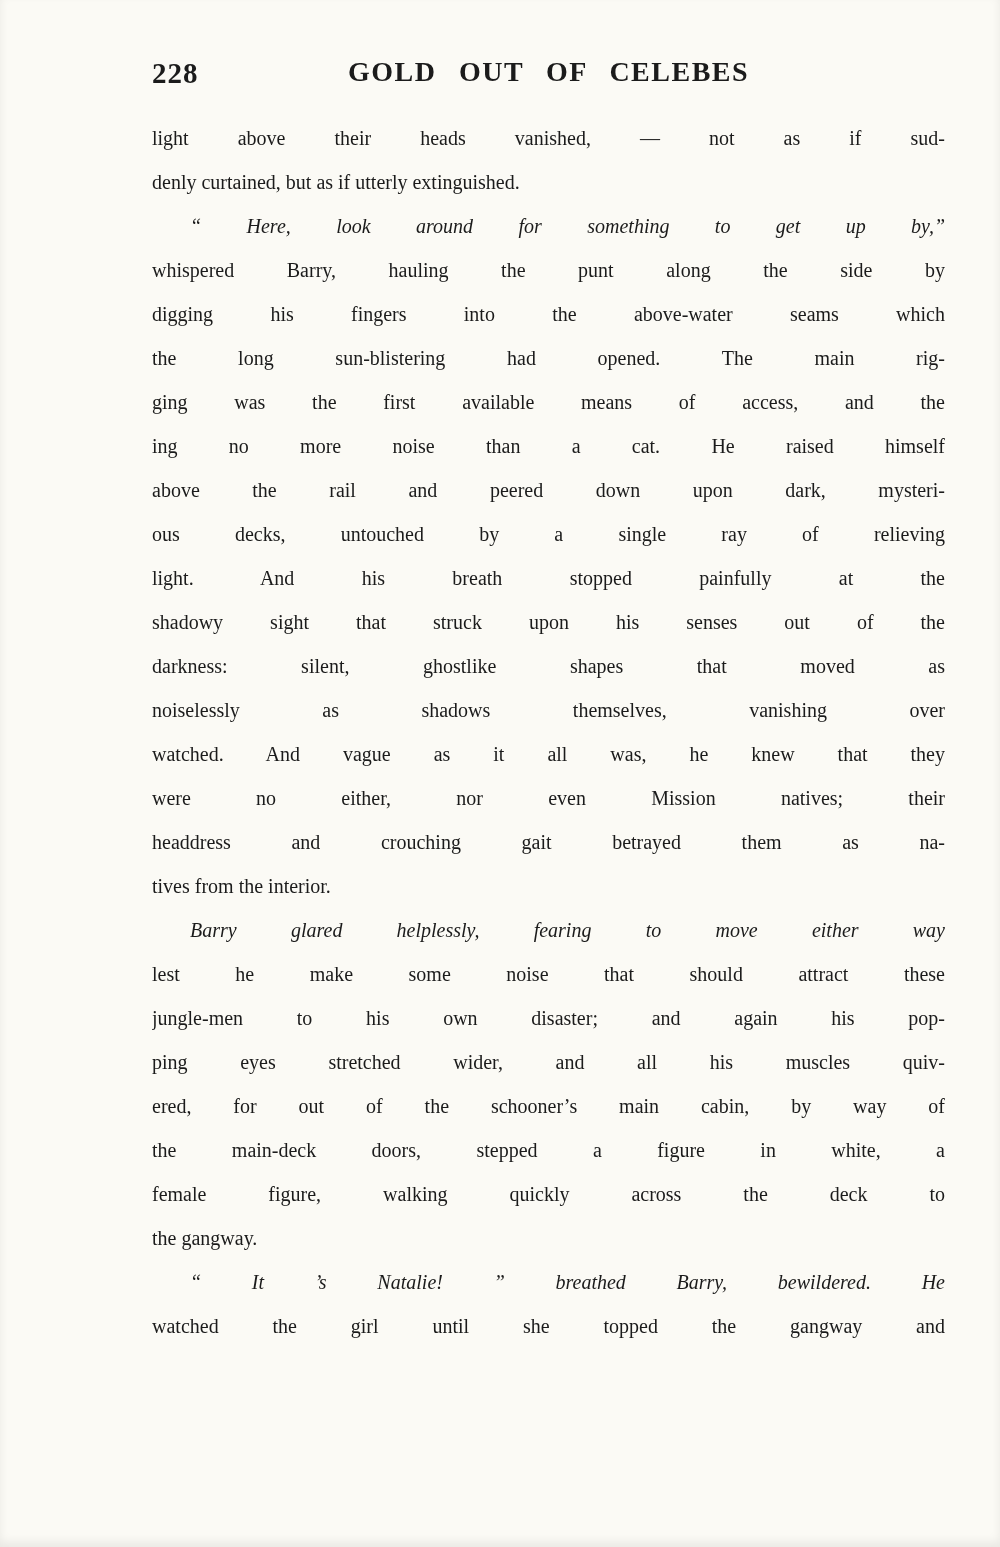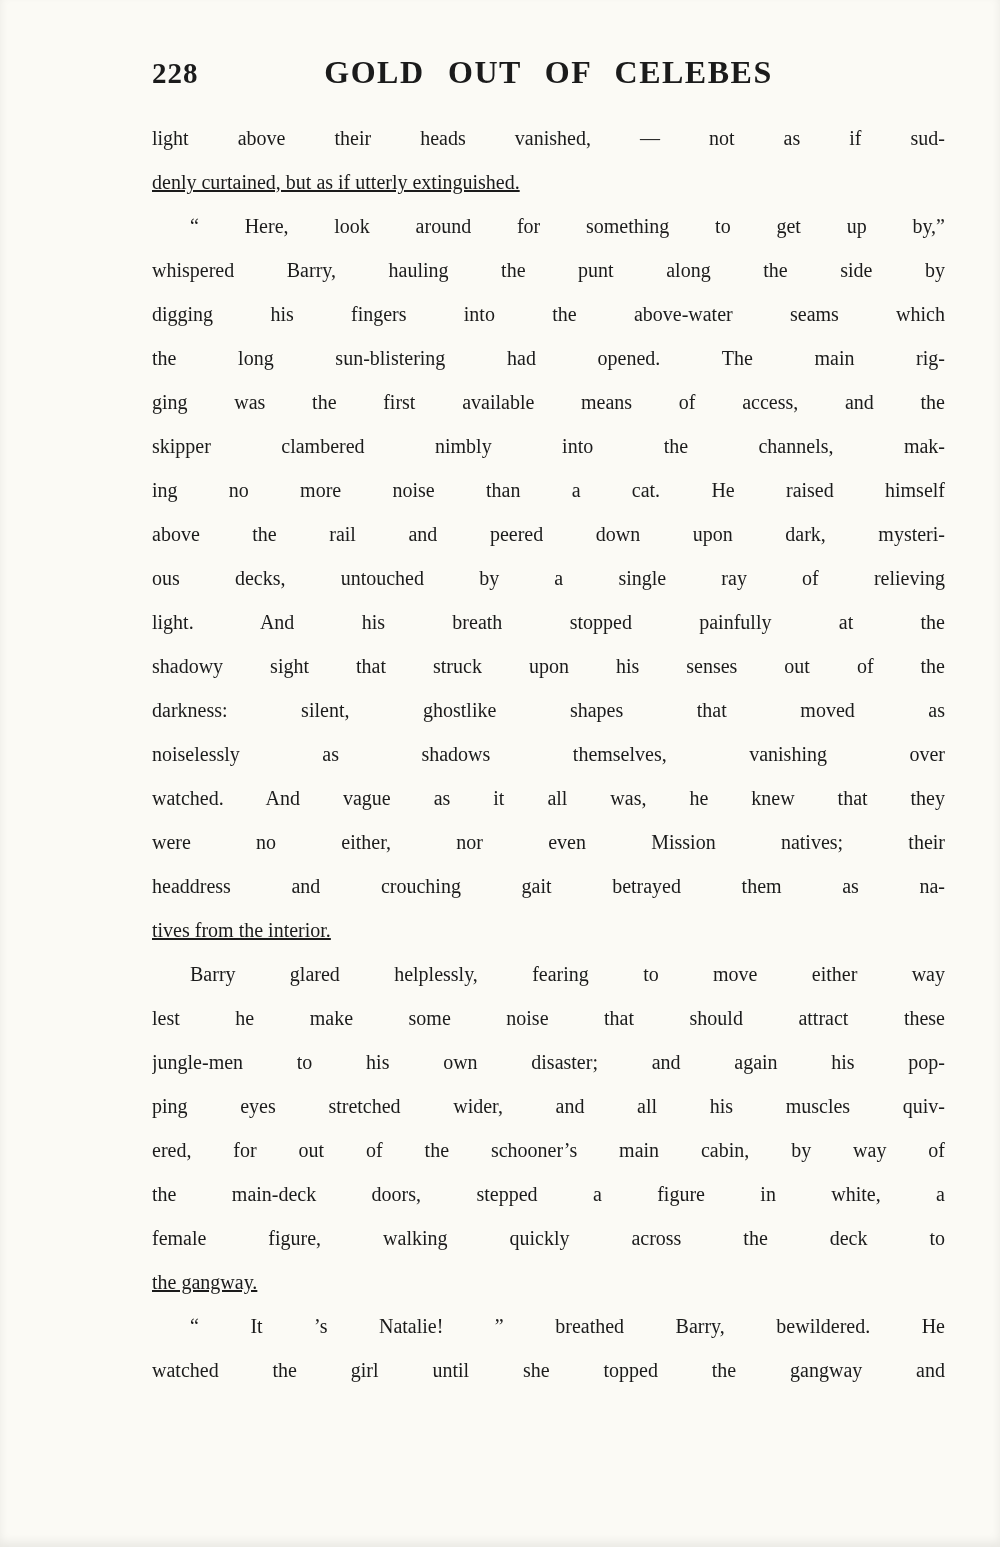--- a/index.html
+++ b/index.html
@@ -29,62 +29,61 @@
     position: absolute;
     left: 0;
     top: 2px;
     font-size: 29px;
     font-weight: 700;
     letter-spacing: 1px;
     line-height: 38px;
   }
   .title {
     text-align: center;
-    font-size: 32px;
+    font-size: 28px;
     font-weight: 700;
     letter-spacing: 1.5px;
     word-spacing: 14px;
     line-height: 40px;
   }
   .body {
     font-size: 20px;
     line-height: 44px;
   }
   .line {
     height: 44px;
     overflow: hidden;
     text-align: justify;
     text-align-last: justify;
     text-justify: inter-word;
   }
   .line.endline {
     text-align-last: left;
-    text-decoration: underline;
   }
   .line.indent {
     padding-left: 38px;
+    font-style: italic;
   }
 </style>
 </head>
 <body>
 
 <div class="page">
   <div class="header">
     <span class="pagenum">228</span>
     <div class="title">GOLD OUT OF CELEBES</div>
   </div>
   <div class="body" id="page-body">
       <div class="line">light above their heads vanished, — not as if sud-</div>
       <div class="line endline">denly curtained, but as if utterly extinguished.</div>
       <div class="line indent">“ Here, look around for something to get up by,”</div>
       <div class="line">whispered Barry, hauling the punt along the side by</div>
       <div class="line">digging his fingers into the above-water seams which</div>
       <div class="line">the long sun-blistering had opened.  The main rig-</div>
       <div class="line">ging was the first available means of access, and the</div>
-      <div class="line">skipper clambered nimbly into the channels, mak-</div>
       <div class="line">ing no more noise than a cat.  He raised himself</div>
       <div class="line">above the rail and peered down upon dark, mysteri-</div>
       <div class="line">ous decks, untouched by a single ray of relieving</div>
       <div class="line">light.  And his breath stopped painfully at the</div>
       <div class="line">shadowy sight that struck upon his senses out of the</div>
       <div class="line">darkness: silent, ghostlike shapes that moved as</div>
       <div class="line">noiselessly as shadows themselves, vanishing over</div>
       <div class="line">watched.  And vague as it all was, he knew that they</div>
       <div class="line">were no either, nor even Mission natives; their</div>
       <div class="line">headdress and crouching gait betrayed them as na-</div>

